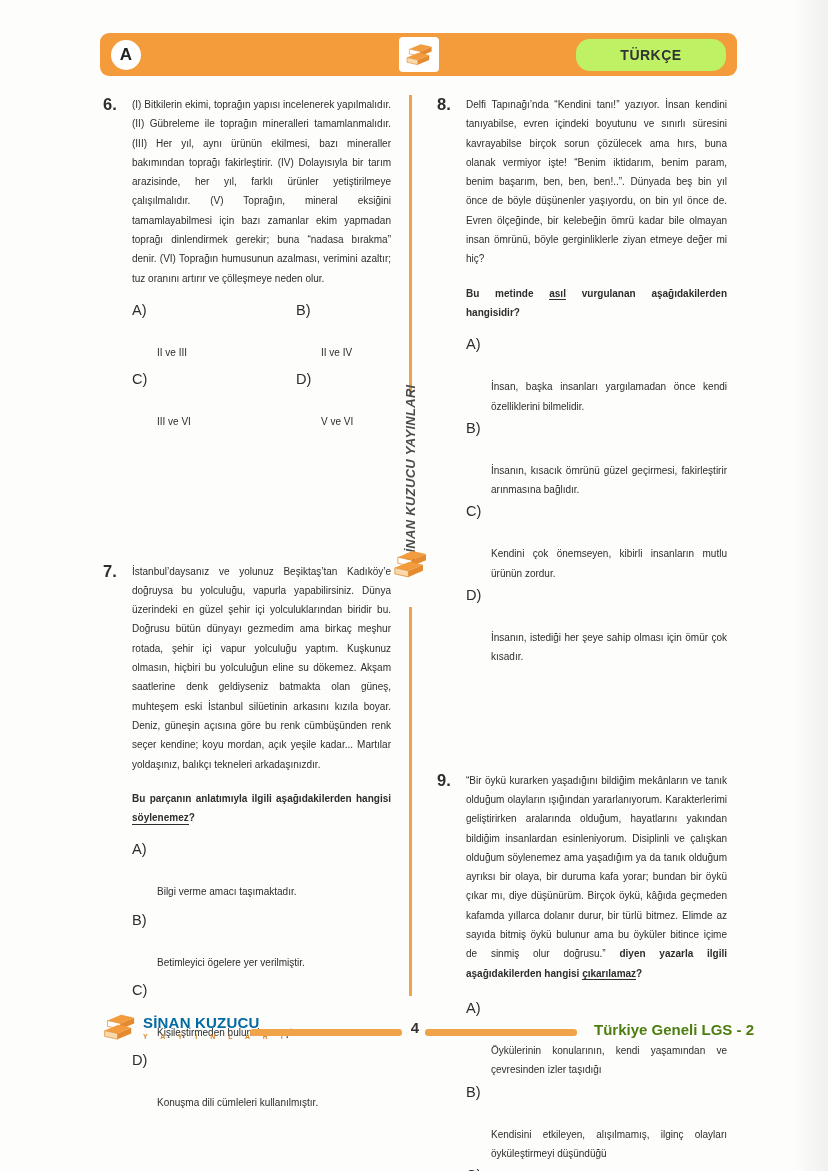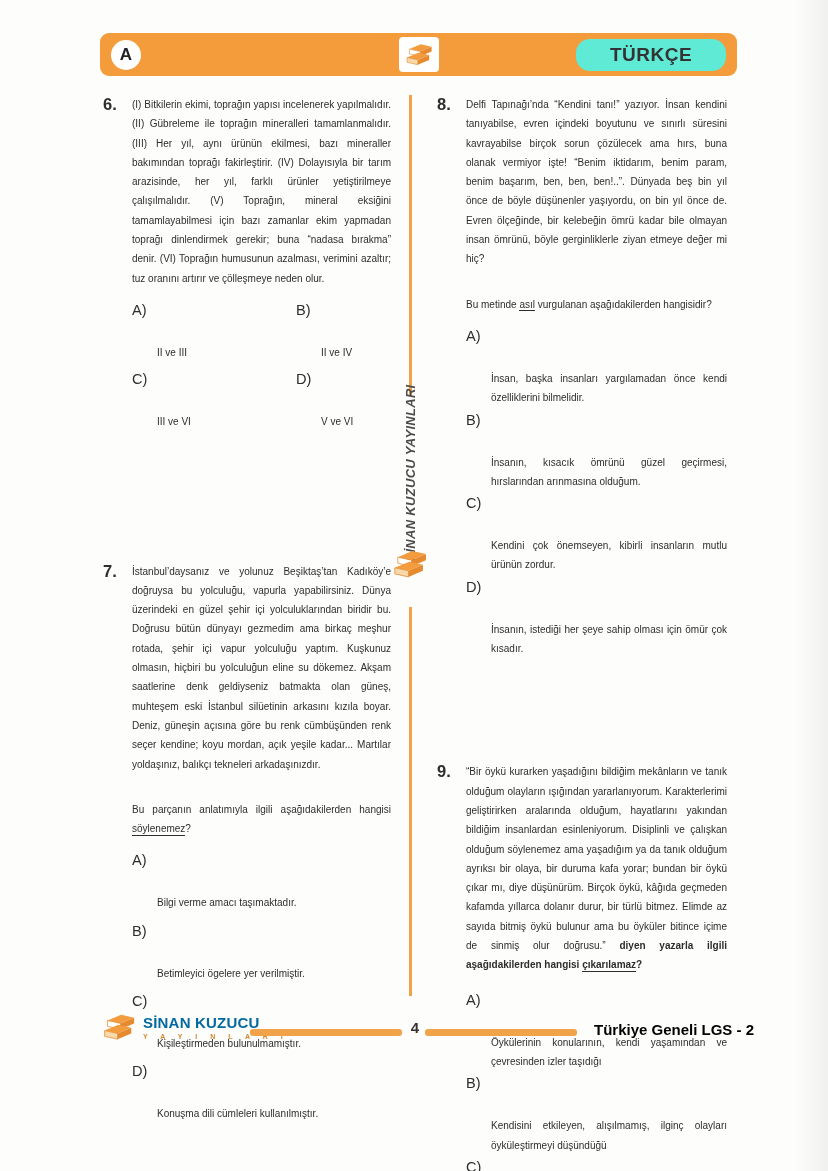--- a/index.html
+++ b/index.html
@@ -24,36 +24,36 @@
     width:30px; height:30px; background:#fff; border-radius:50%;
     display:flex; align-items:center; justify-content:center;
     font-weight:bold; font-size:17px; color:#222;
   }
   .header-logo-box {
     position:absolute; left:50%; transform:translateX(-50%);
     width:40px; height:35px; background:#fff; border-radius:4px;
     display:flex; align-items:center; justify-content:center;
   }
   .subject-pill {
-    width:150px; height:32px; background:#5eead4; border-radius:14px;
+    width:150px; height:32px; background:#bef264; border-radius:14px;
     display:flex; align-items:center; justify-content:center;
-    font-weight:bold; font-size:19px; letter-spacing:.5px; color:#333;
+    font-weight:bold; font-size:14px; letter-spacing:.5px; color:#333;
   }
 
   
   .col { position:absolute; top:95px; }
   .col-left  { left:103px; width:288px; }
   .col-right { left:437px; width:290px; }
   .question { display:flex; }
   .qnum { width:29px; flex:0 0 29px; font-weight:bold; font-size:16.5px; padding-top:0; }
   .qbody { flex:1; }
   .passage, .opt-text, .stem {
     font-size:10px; line-height:19.3px; text-align:justify;
   }
-  .stem { font-weight:normal; margin-top:26px; }
+  .stem { font-weight:bold; margin-top:15px; }
   .stem-inline { font-weight:bold; }
   .u { border-bottom:1.6px solid #2d2d2d; padding-bottom:.5px; }
 
   .opts { margin-top:13px; }
   .opt { display:flex; margin-bottom:9px; }
   .opt-tight .opt { margin-bottom:3px; }
   .opt-letter { width:25px; flex:0 0 25px; font-size:14.6px; line-height:19.3px; }
   .opt-text { flex:1;margin-top:42px; }
   .opts-grid {
     margin-top:13px; display:grid; grid-template-columns:164px 1fr; row-gap:8px;
@@ -84,21 +84,21 @@
   .footer-pub-sub  { font-size:7px; font-weight:bold; color:#d5872f; letter-spacing:5.5px; margin-top:2px; }
   .footer-bar { position:absolute; height:7px; background:#f1a34a; border-radius:3px; top:1029px; }
   .footer-bar-left  { left:250px; width:152px; }
   .footer-bar-right { left:425px; width:152px; }
   .footer-page-num {
     position:absolute; left:405px; top:1019px; width:20px; text-align:center;
     font-weight:bold; font-size:15px; color:#333;
   }
   .footer-exam-label {
     position:absolute; left:594px; top:1021px;
-    font-weight:bold; font-size:15px; color:#000000;
+    font-weight:bold; font-size:15px; color:#4d7c0f;
   }
 </style>
 </head>
 <body>
 
 <div class="sheet">
 
   <svg width="0" height="0" style="position:absolute">
     <defs>
       <g id="books-glyph">
@@ -191,21 +191,21 @@
       <div class="qbody">
         <p class="passage">Delfi Tapınağı’nda “Kendini tanı!” yazıyor. İnsan kendini tanıyabilse, evren içindeki boyutunu ve sınırlı süresini kavrayabilse birçok sorun çözülecek ama hırs, buna olanak vermiyor işte! “Benim iktidarım, benim param, benim başarım, ben, ben, ben!..”. Dünyada beş bin yıl önce de böyle düşünenler yaşıyordu, on bin yıl önce de. Evren ölçeğinde, bir kelebeğin ömrü kadar bile olmayan insan ömrünü, böyle gerginliklerle ziyan etmeye değer mi hiç?</p>
         <p class="stem"><span>Bu metinde </span><span class="u">asıl</span><span> vurgulanan aşağıdakilerden hangisidir?</span></p>
         <div class="opts opt-tight">
           <div class="opt">
             <span class="opt-letter">A)</span>
             <span class="opt-text">İnsan, başka insanları yargılamadan önce kendi özelliklerini bilmelidir.</span>
           </div>
           <div class="opt">
             <span class="opt-letter">B)</span>
-            <span class="opt-text">İnsanın, kısacık ömrünü güzel geçirmesi, hırslarından arınmasına olduğum.</span>
+            <span class="opt-text">İnsanın, kısacık ömrünü güzel geçirmesi, fakirleştirir arınmasına bağlıdır.</span>
           </div>
           <div class="opt">
             <span class="opt-letter">C)</span>
             <span class="opt-text">Kendini çok önemseyen, kibirli insanların mutlu ürünün zordur.</span>
           </div>
           <div class="opt">
             <span class="opt-letter">D)</span>
             <span class="opt-text">İnsanın, istediği her şeye sahip olması için ömür çok kısadır.</span>
           </div>
         </div>

